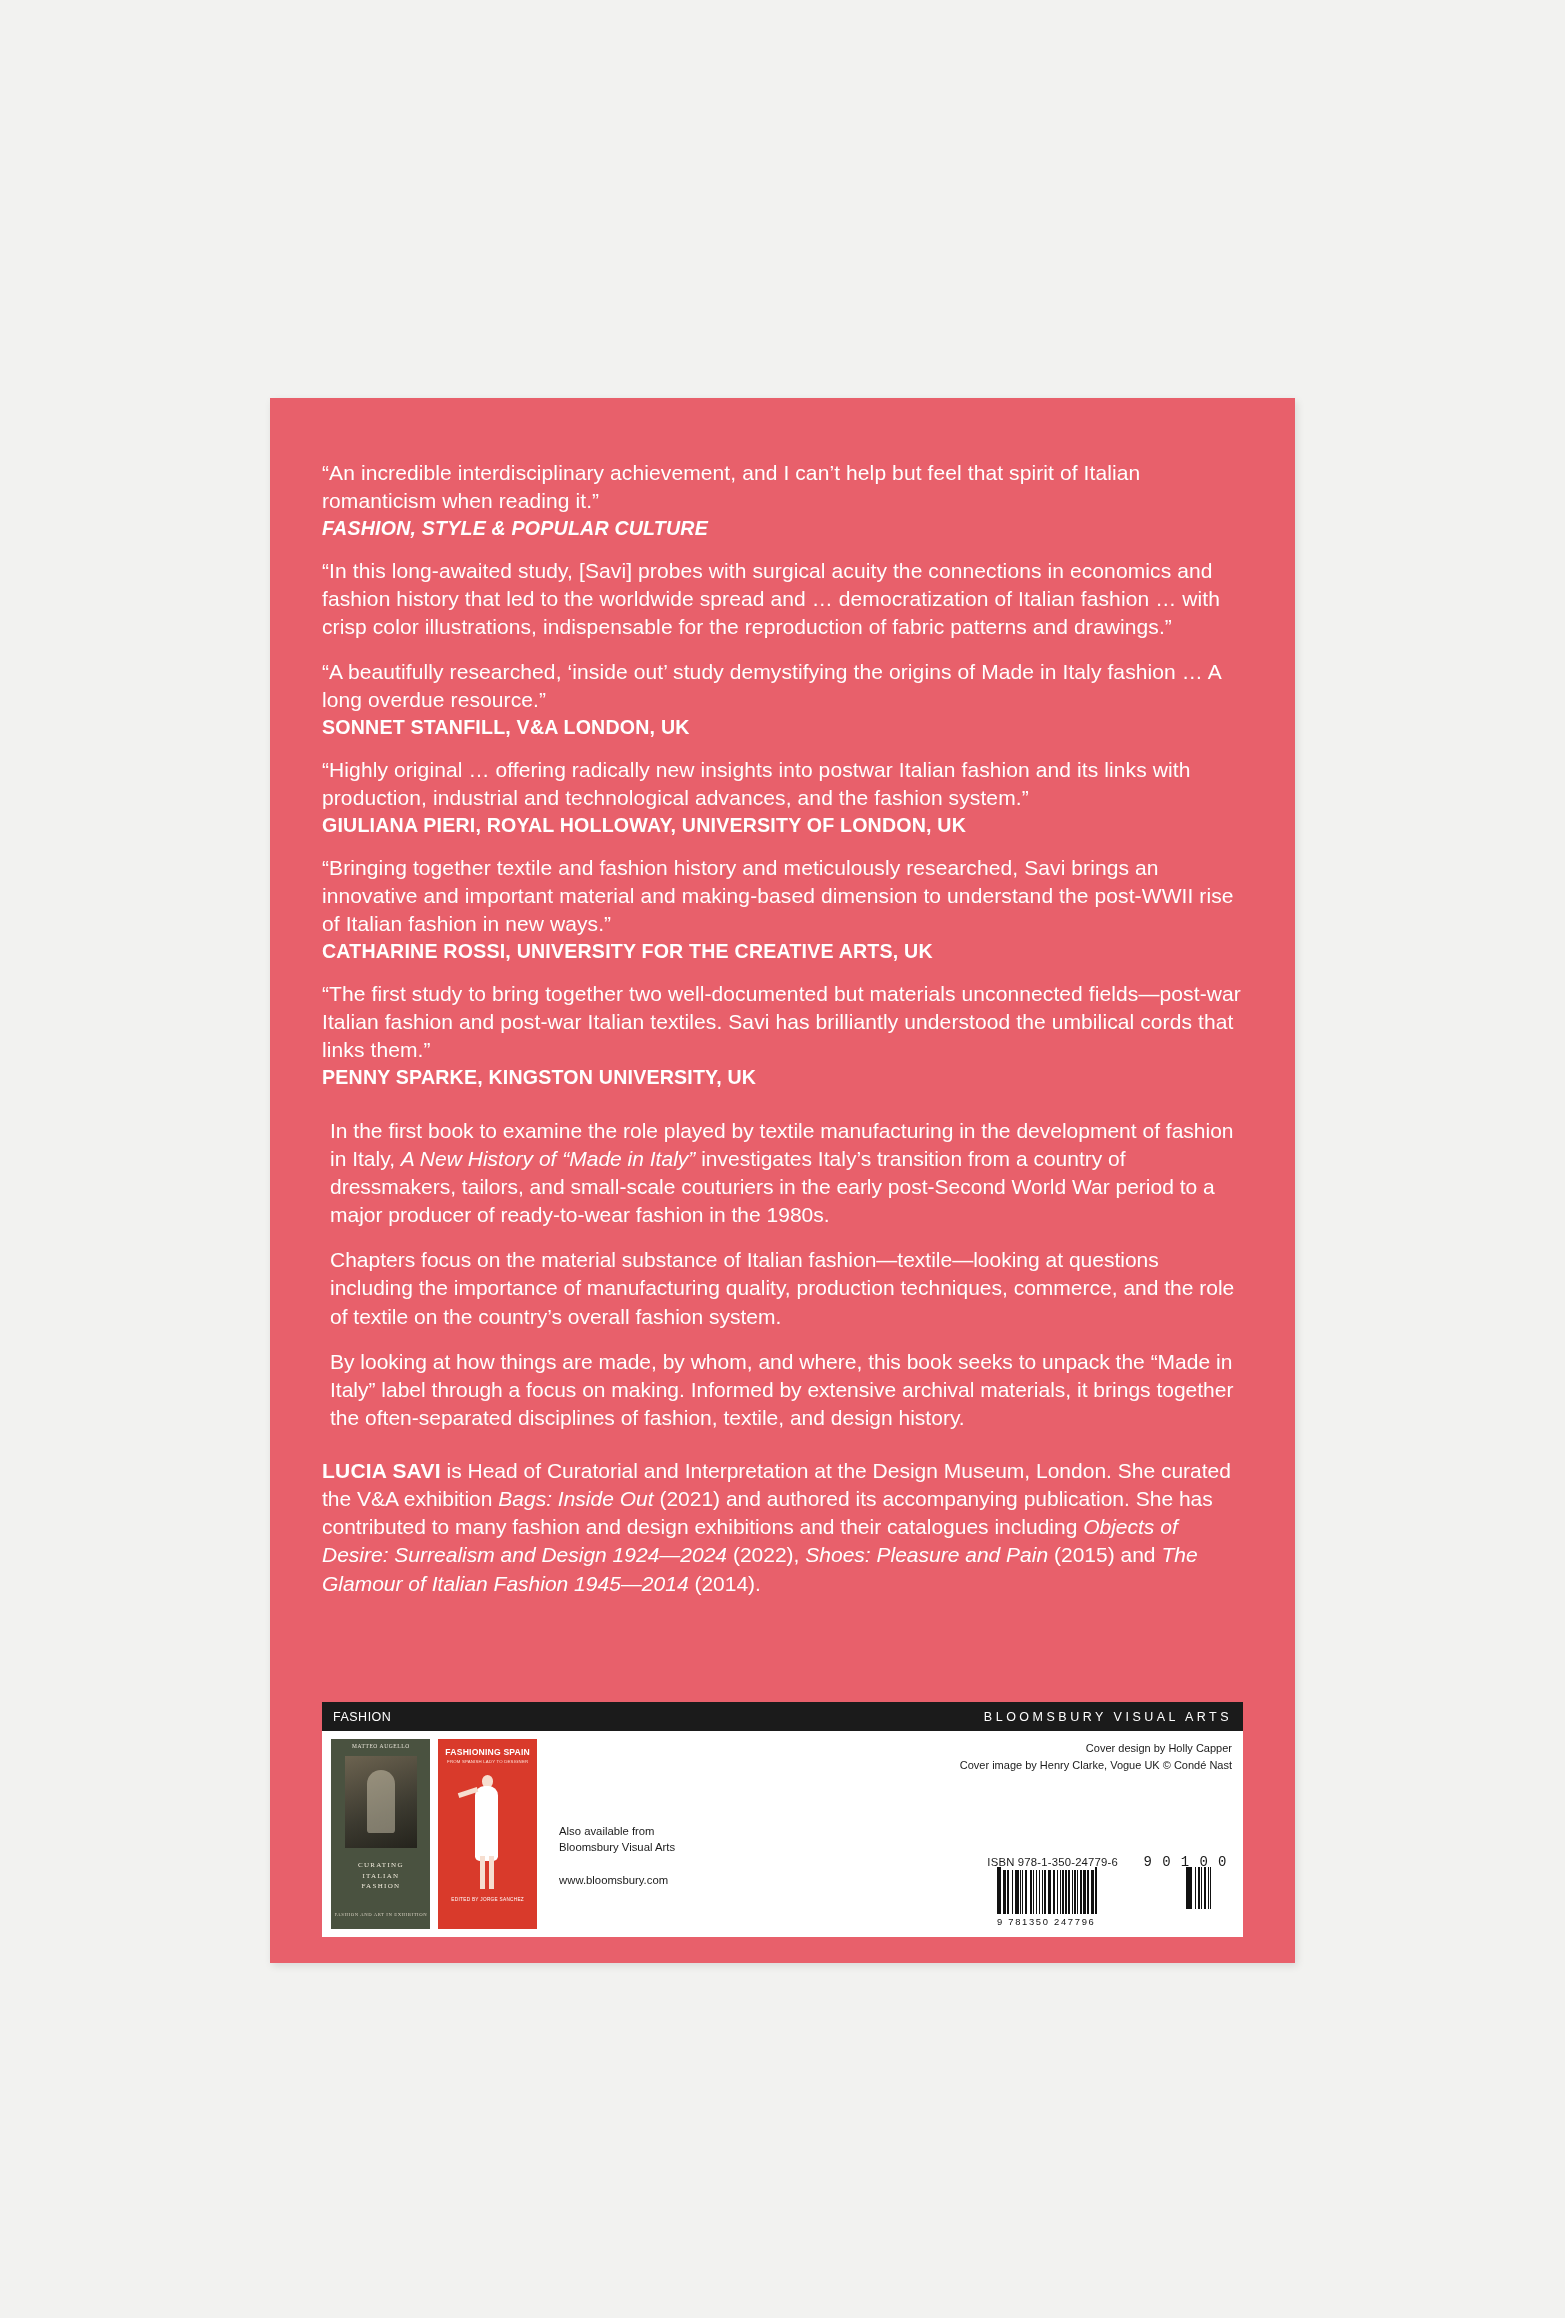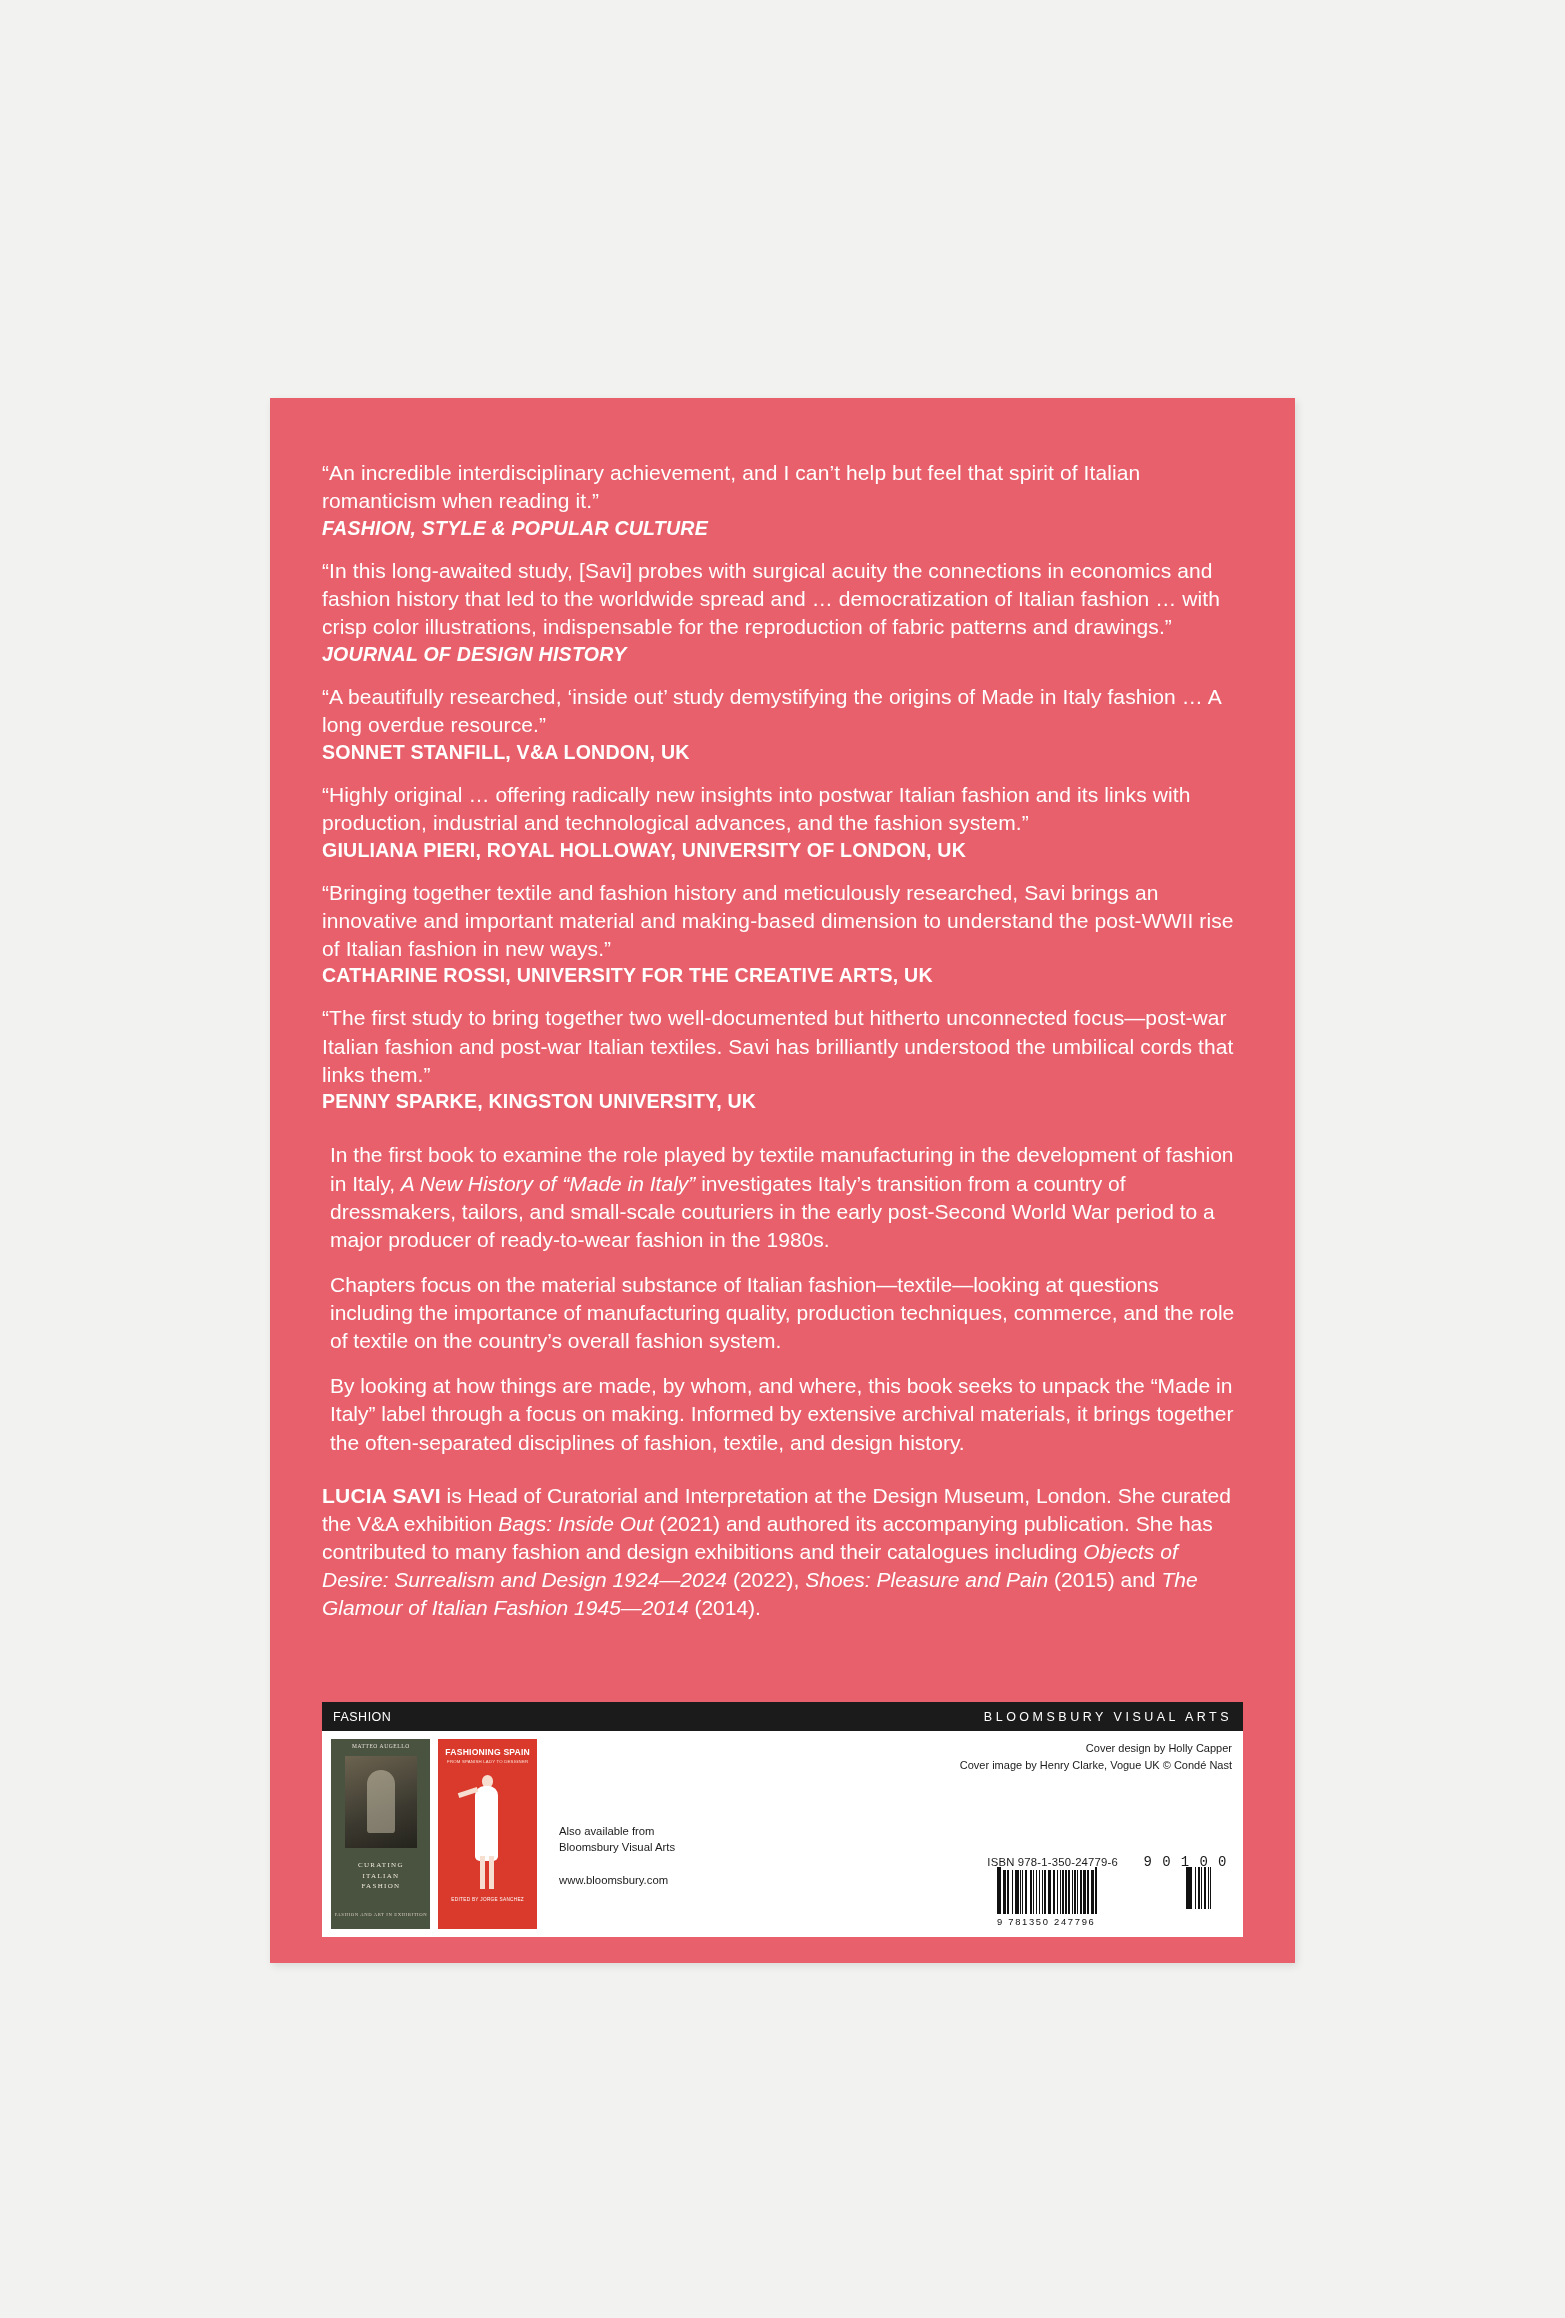--- a/index.html
+++ b/index.html
@@ -335,36 +335,35 @@
   <div class="cover">
     <div class="cover-inner">
 
       <div class="quotes">
         <div class="quote-block">
           <div class="quote-text">“An incredible interdisciplinary achievement, and I can’t help but feel that spirit of Italian romanticism when reading it.”</div>
           <div class="quote-src italic">FASHION, STYLE &amp; POPULAR CULTURE</div>
         </div>
         <div class="quote-block">
           <div class="quote-text">“In this long-awaited study, [Savi] probes with surgical acuity the connections in economics and fashion history that led to the worldwide spread and … democratization of Italian fashion … with crisp color illustrations, indispensable for the reproduction of fabric patterns and drawings.”</div>
-          <div class="quote-src italic">JOURNAL OF DESIGN HISTORY</div>
         </div>
         <div class="quote-block">
           <div class="quote-text">“A beautifully researched, ‘inside out’ study demystifying the origins of Made in Italy fashion … A long overdue resource.”</div>
           <div class="quote-src">SONNET STANFILL, V&amp;A LONDON, UK</div>
         </div>
         <div class="quote-block">
           <div class="quote-text">“Highly original … offering radically new insights into postwar Italian fashion and its links with production, industrial and technological advances, and the fashion system.”</div>
           <div class="quote-src">GIULIANA PIERI, ROYAL HOLLOWAY, UNIVERSITY OF LONDON, UK</div>
         </div>
         <div class="quote-block">
           <div class="quote-text">“Bringing together textile and fashion history and meticulously researched, Savi brings an innovative and important material and making-based dimension to understand the post-WWII rise of Italian fashion in new ways.”</div>
           <div class="quote-src">CATHARINE ROSSI, UNIVERSITY FOR THE CREATIVE ARTS, UK</div>
         </div>
         <div class="quote-block">
-          <div class="quote-text">“The first study to bring together two well-documented but hitherto unconnected focus—post-war Italian fashion and post-war Italian textiles. Savi has brilliantly understood the umbilical cords that links them.”</div>
+          <div class="quote-text">“The first study to bring together two well-documented but materials unconnected fields—post-war Italian fashion and post-war Italian textiles. Savi has brilliantly understood the umbilical cords that links them.”</div>
           <div class="quote-src">PENNY SPARKE, KINGSTON UNIVERSITY, UK</div>
         </div>
 
         <div class="desc" style="position:relative;left:0;top:11px;width:100%;">
           <p>In the first book to examine the role played by textile manufacturing in the development of fashion in Italy, <em>A New History of “Made in Italy”</em> investigates Italy’s transition from a country of dressmakers, tailors, and small-scale couturiers in the early post-Second World War period to a major producer of ready-to-wear fashion in the 1980s.</p>
           <p>Chapters focus on the material substance of Italian fashion—textile—looking at questions including the importance of manufacturing quality, production techniques, commerce, and the role of textile on the country’s overall fashion system.</p>
           <p>By looking at how things are made, by whom, and where, this book seeks to unpack the “Made in Italy” label through a focus on making. Informed by extensive archival materials, it brings together the often-separated disciplines of fashion, textile, and design history.</p>
         </div>
 
         <div class="author-block" style="position:relative;left:0;top:19px;width:100%;">

